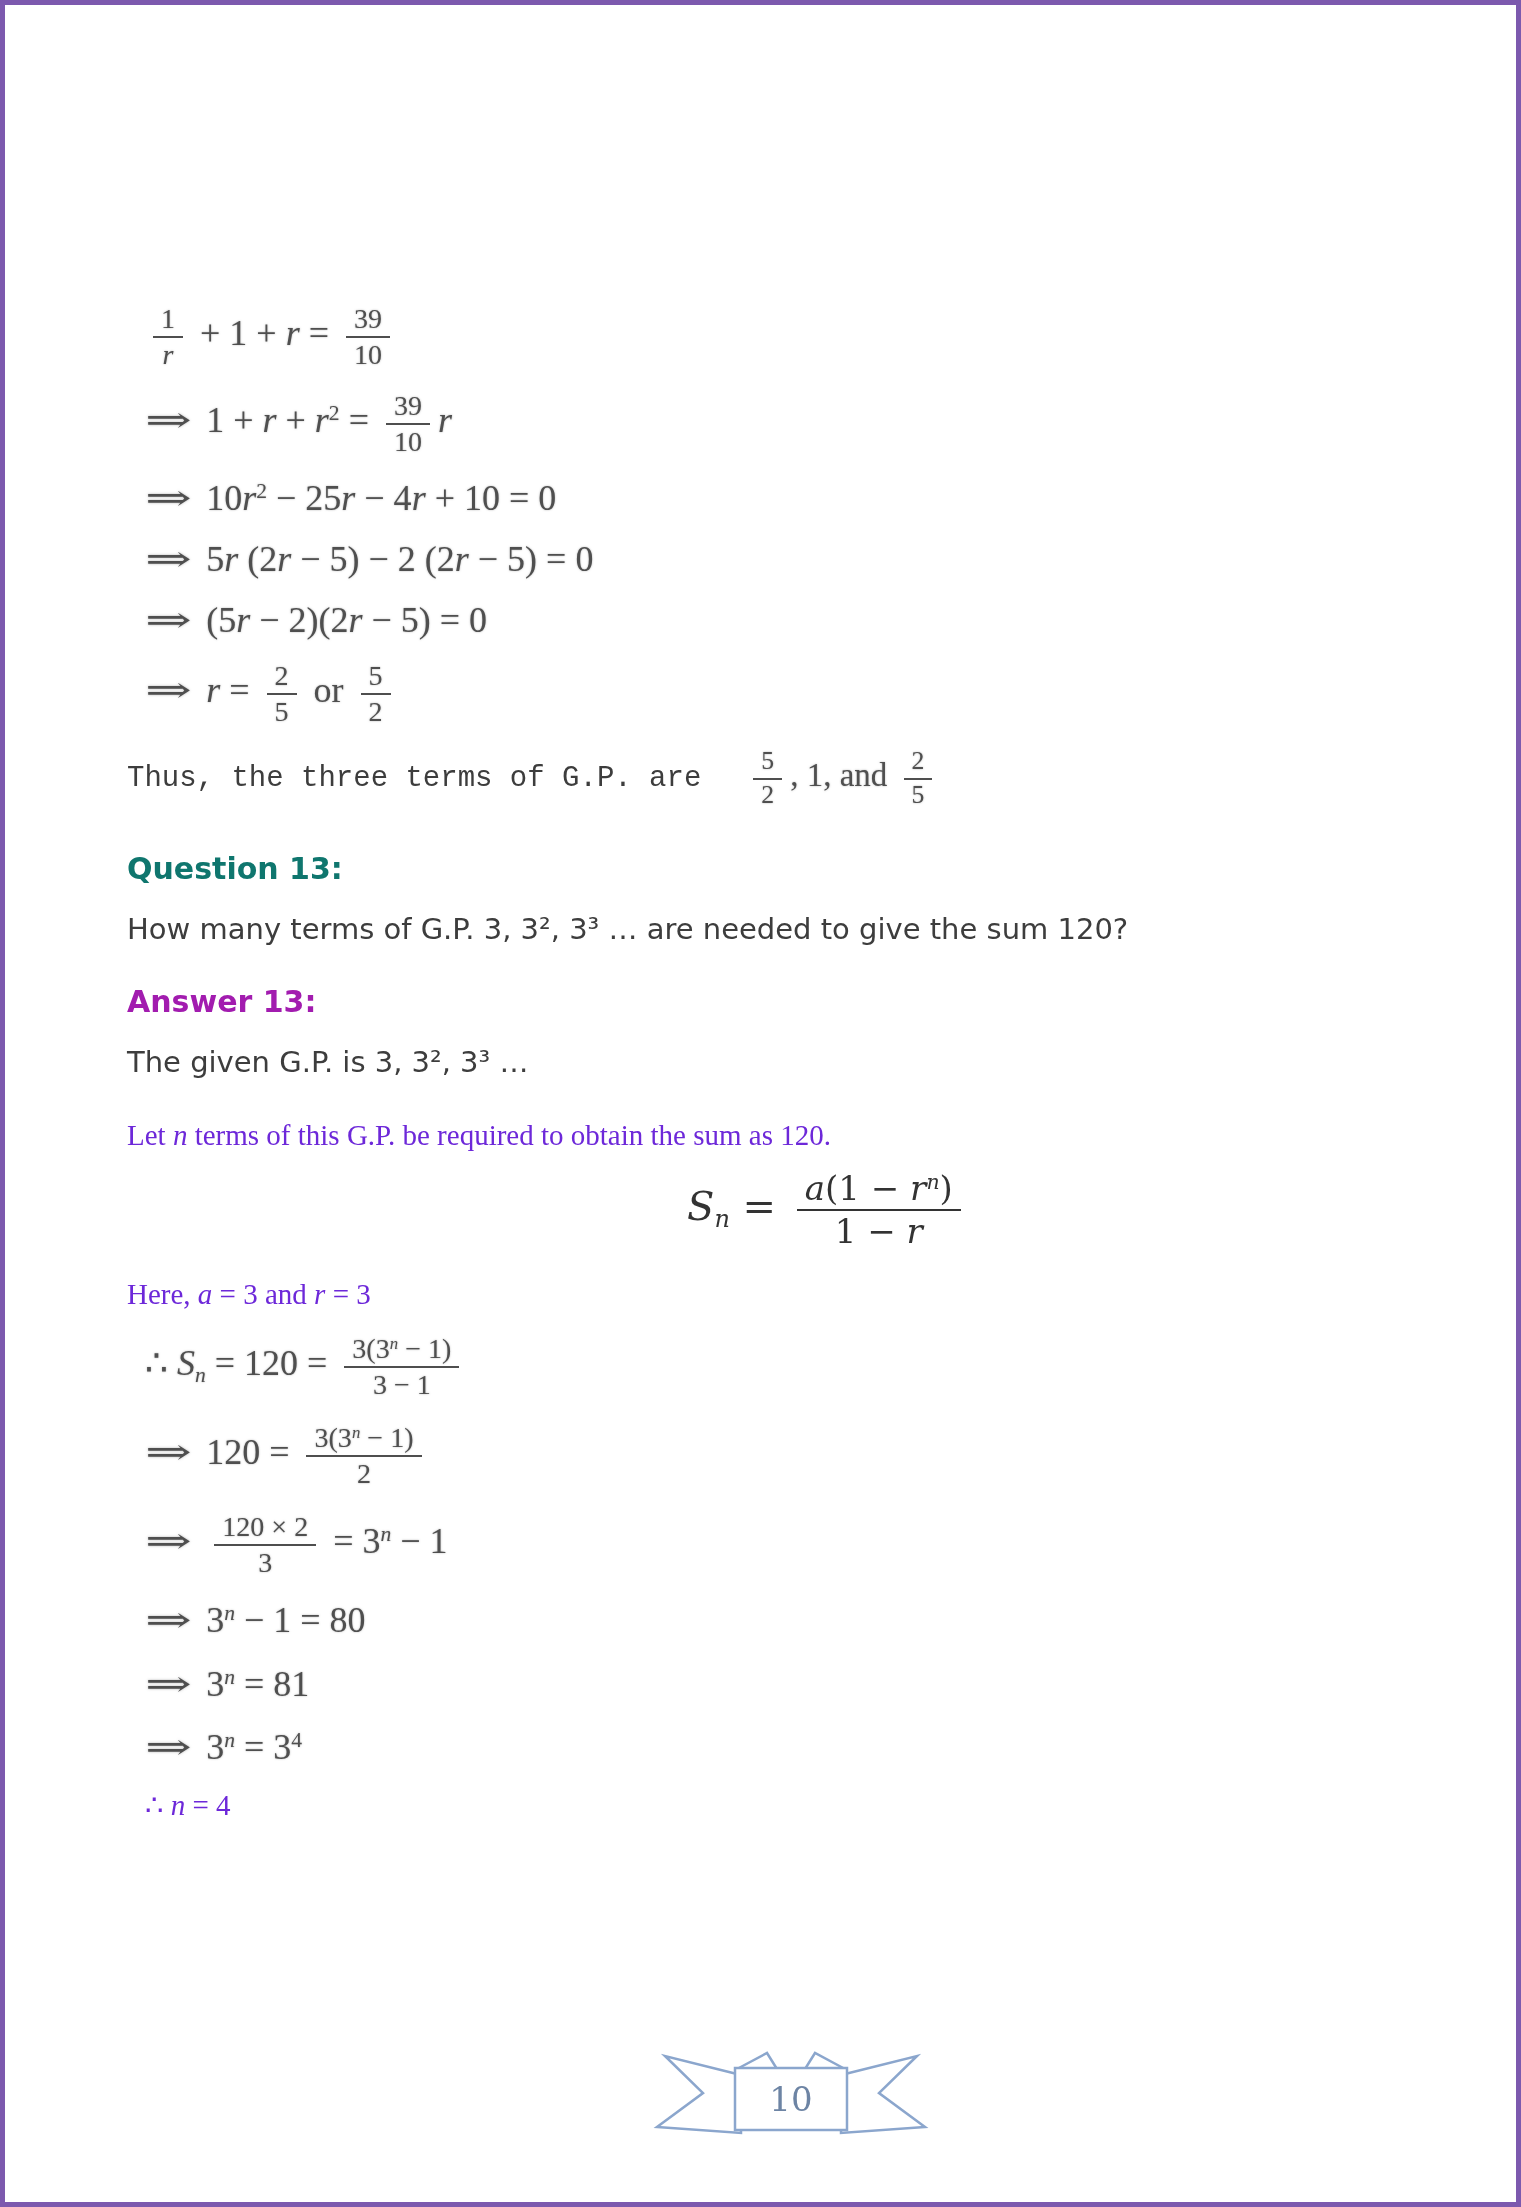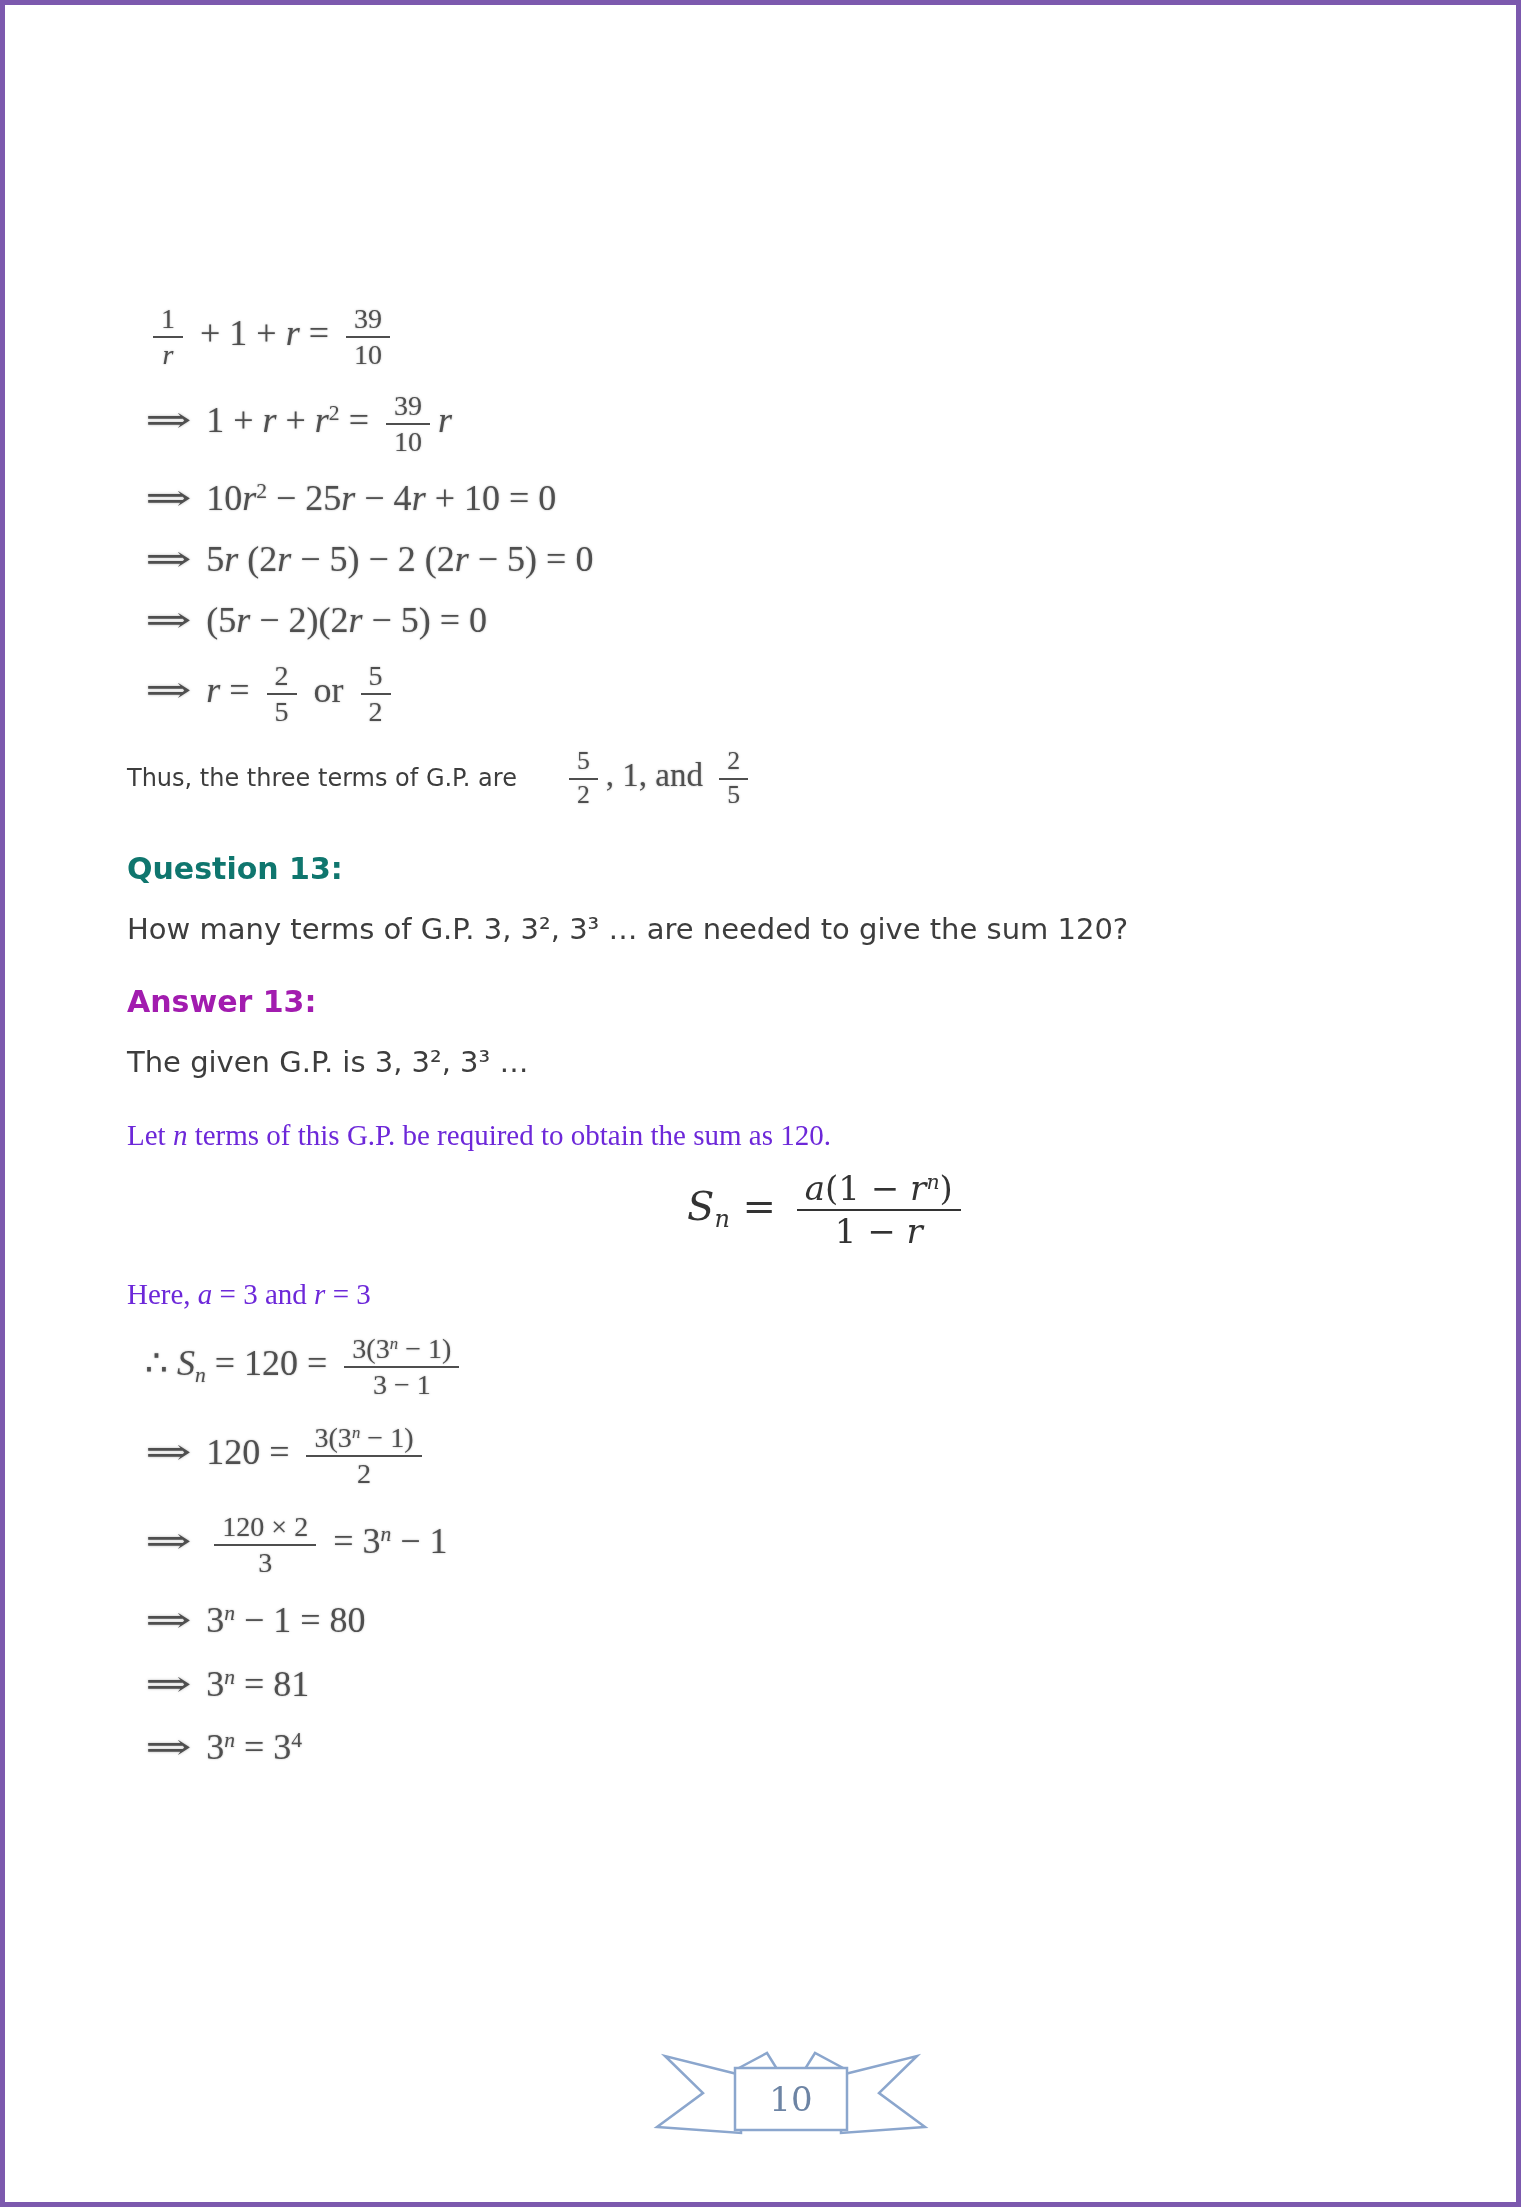--- a/index.html
+++ b/index.html
@@ -47,21 +47,21 @@
   
   .sansline .eq-line{
     font-family:Liberation Serif, serif;
     font-size:29px;color:#6d28d9;text-shadow:none;
   }
 
   .indent{margin-left:18px;}
 
   
   .thus-line{display:flex;align-items:center;margin-top:6px;margin-bottom:40px;}
-  .thus-text{font-size:24px;}
+  .thus-text{font-size:29px;font-family:Liberation Mono, monospace;}
   .thus-math{margin-left:44px;}
   .thus-math .eq-line{margin-bottom:0;font-size:33px;}
 
   .q-label{font-size:30px;font-weight:bold;color:#0f766e;margin-bottom:26px;}
   .q-text{font-size:29px;margin-bottom:38px;}
   .a-label{font-size:30px;font-weight:bold;color:#a21caf;margin-bottom:26px;}
   .given-line{font-size:29px;margin-bottom:38px;}
   .let-line{margin-bottom:12px;}
 
   .sum-formula{margin-left:560px;margin-bottom:24px;}
@@ -118,20 +118,23 @@
 
     <div class="scan indent deriv2">
         <div class="eq-line"><span class="m-t">∴ </span><span class="m-i">S</span><span class="m-sub"><span class="m-i">n</span></span><span class="m-t"> = 120 = </span><span class="frac"><span class="num"><span class="m-t">3(3</span><span class="m-sup"><span class="m-i">n</span></span><span class="m-t"> − 1)</span></span><span class="den"><span class="m-t">3 − 1</span></span></span></div>
         <div class="eq-line"><span class="arr">⇒</span><span class="m-t"> 120 = </span><span class="frac"><span class="num"><span class="m-t">3(3</span><span class="m-sup"><span class="m-i">n</span></span><span class="m-t"> − 1)</span></span><span class="den"><span class="m-t">2</span></span></span></div>
         <div class="eq-line"><span class="arr">⇒</span><span class="m-t"> </span><span class="frac"><span class="num"><span class="m-t">120 × 2</span></span><span class="den"><span class="m-t">3</span></span></span><span class="m-t"> = 3</span><span class="m-sup"><span class="m-i">n</span></span><span class="m-t"> − 1</span></div>
         <div class="eq-line"><span class="arr">⇒</span><span class="m-t"> 3</span><span class="m-sup"><span class="m-i">n</span></span><span class="m-t"> − 1 = 80</span></div>
         <div class="eq-line"><span class="arr">⇒</span><span class="m-t"> 3</span><span class="m-sup"><span class="m-i">n</span></span><span class="m-t"> = 81</span></div>
         <div class="eq-line"><span class="arr">⇒</span><span class="m-t"> 3</span><span class="m-sup"><span class="m-i">n</span></span><span class="m-t"> = 3</span><span class="m-sup"><span class="m-t">4</span></span></div>
       </div>
 
+    <div class="sansline indent conclusion">
+        <div class="eq-line"><span class="m-t">∴ </span><span class="m-i">n</span><span class="m-t"> = 4</span></div>
+      </div>
 
   </div>
 
   <svg class="ribbon" viewBox="0 0 332 100">
     <polygon class="flag" points="116,32 40,13 78,50 32,84 116,90"></polygon>
     <polygon class="flag" points="216,32 292,13 254,50 300,84 216,90"></polygon>
     <polygon class="fold" points="112,26 142,10 152,26"></polygon>
     <polygon class="fold" points="220,26 190,10 180,26"></polygon>
     <rect class="box" x="110" y="25" width="112" height="62"></rect>
     <text class="pgnum" x="166" y="68" text-anchor="middle">10</text>

